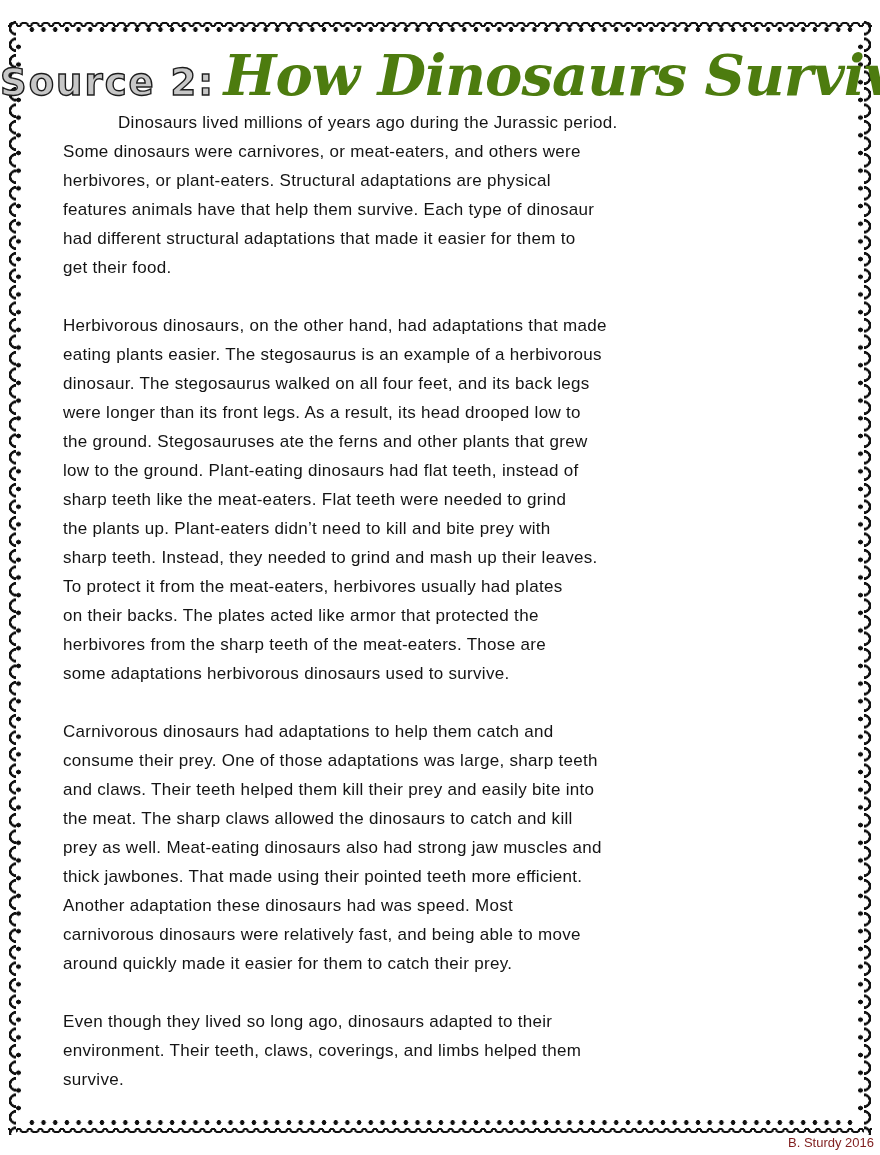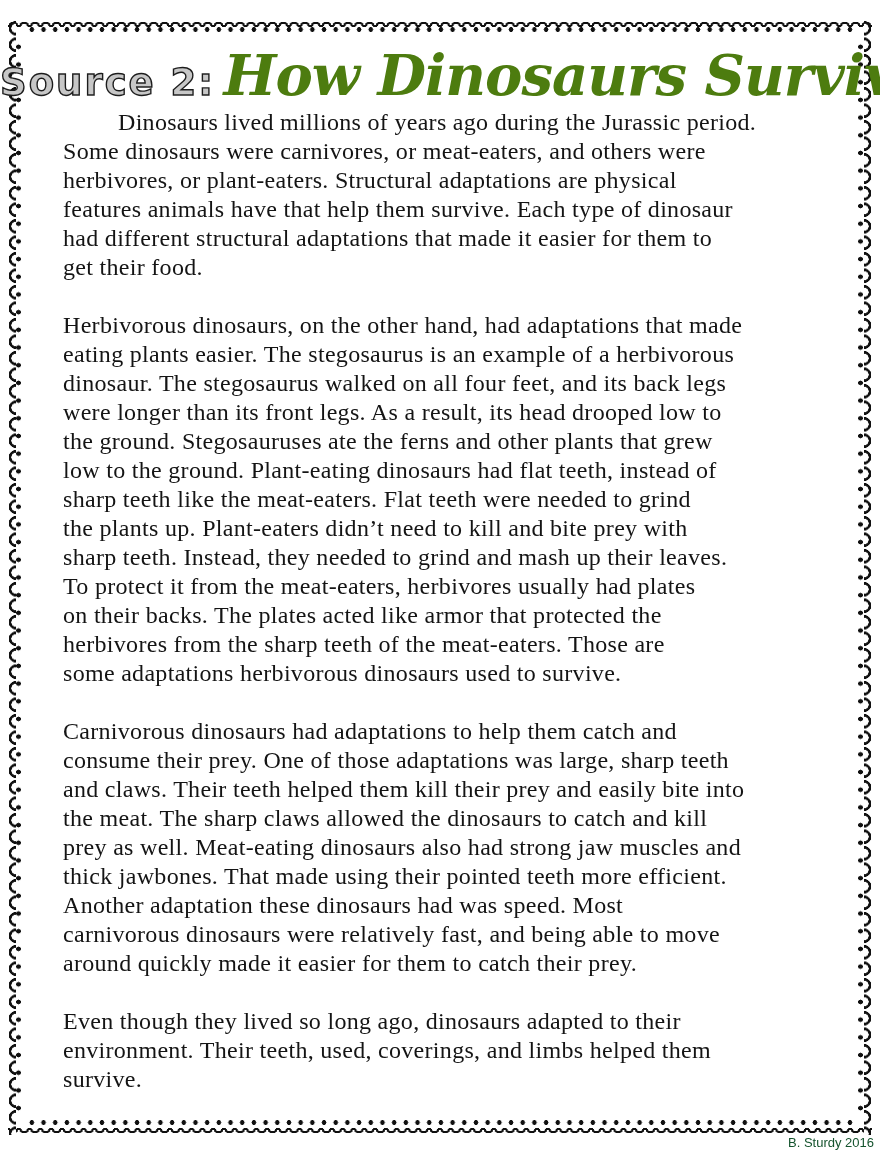--- a/index.html
+++ b/index.html
@@ -97,37 +97,36 @@
 
   
   .content {
     position: absolute;
     left: 63px;
     top: 108px;
     width: 757px;
   }
   .para {
     margin: 0 0 29px 0;
-    font-size: 24px;
+    font-size: 17px;
     line-height: 29px;
     letter-spacing: 0.3px;
     white-space: pre-line;
     color: #141414;
-    font-family: Liberation Serif, serif;
   }
   .para.indent-first { text-indent: 55px; }
 
   
   .footer {
     position: absolute;
     right: 6px;
     top: 1135px;
     font-size: 13px;
     letter-spacing: 0px;
-    color: #14532d;
+    color: #7f1d1d;
   }
 </style>
 </head>
 <body>
 
 <div class="page">
 
   <div class="sc sc-top"></div>
   <div class="sc sc-bottom"></div>
   <div class="sc sc-left"></div>
@@ -165,19 +164,19 @@
     <p class="para">Carnivorous dinosaurs had adaptations to help them catch and
 consume their prey. One of those adaptations was large, sharp teeth
 and claws. Their teeth helped them kill their prey and easily bite into
 the meat. The sharp claws allowed the dinosaurs to catch and kill
 prey as well. Meat-eating dinosaurs also had strong jaw muscles and
 thick jawbones. That made using their pointed teeth more efficient.
 Another adaptation these dinosaurs had was speed. Most
 carnivorous dinosaurs were relatively fast, and being able to move
 around quickly made it easier for them to catch their prey.</p>
     <p class="para">Even though they lived so long ago, dinosaurs adapted to their
-environment. Their teeth, used, coverings, and limbs helped them
+environment. Their teeth, claws, coverings, and limbs helped them
 survive.</p>
   </div>
 
   <div class="footer">B. Sturdy 2016</div>
 
 </div>
 
 </body></html>

